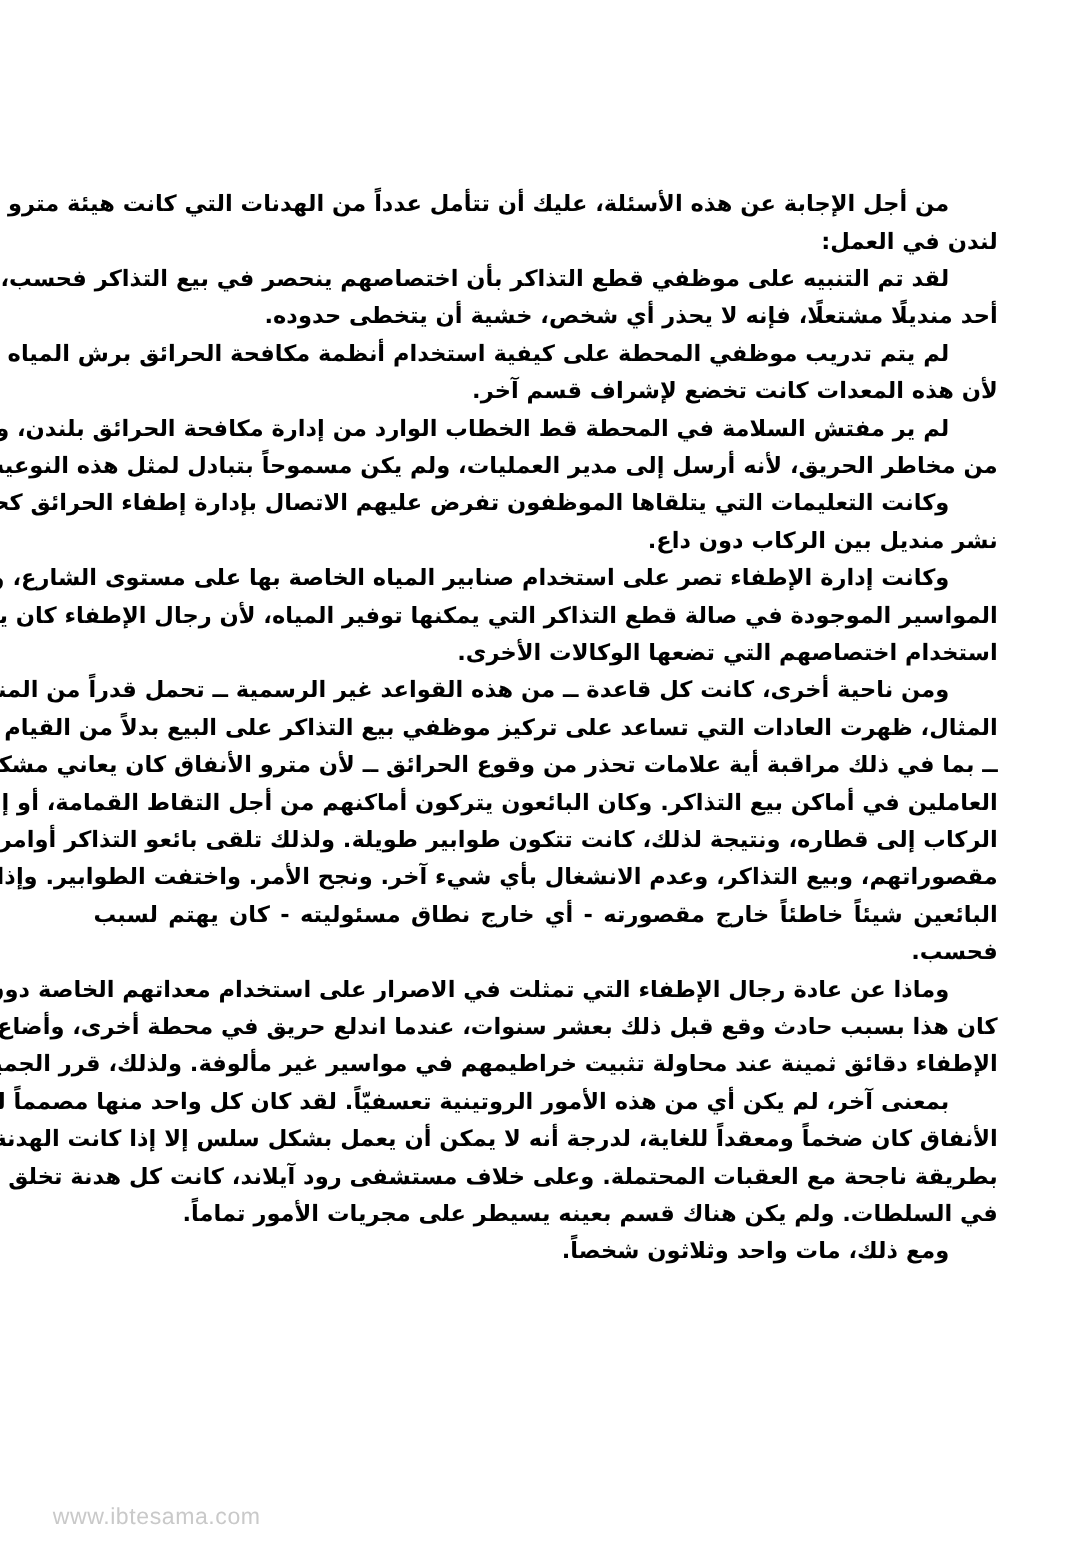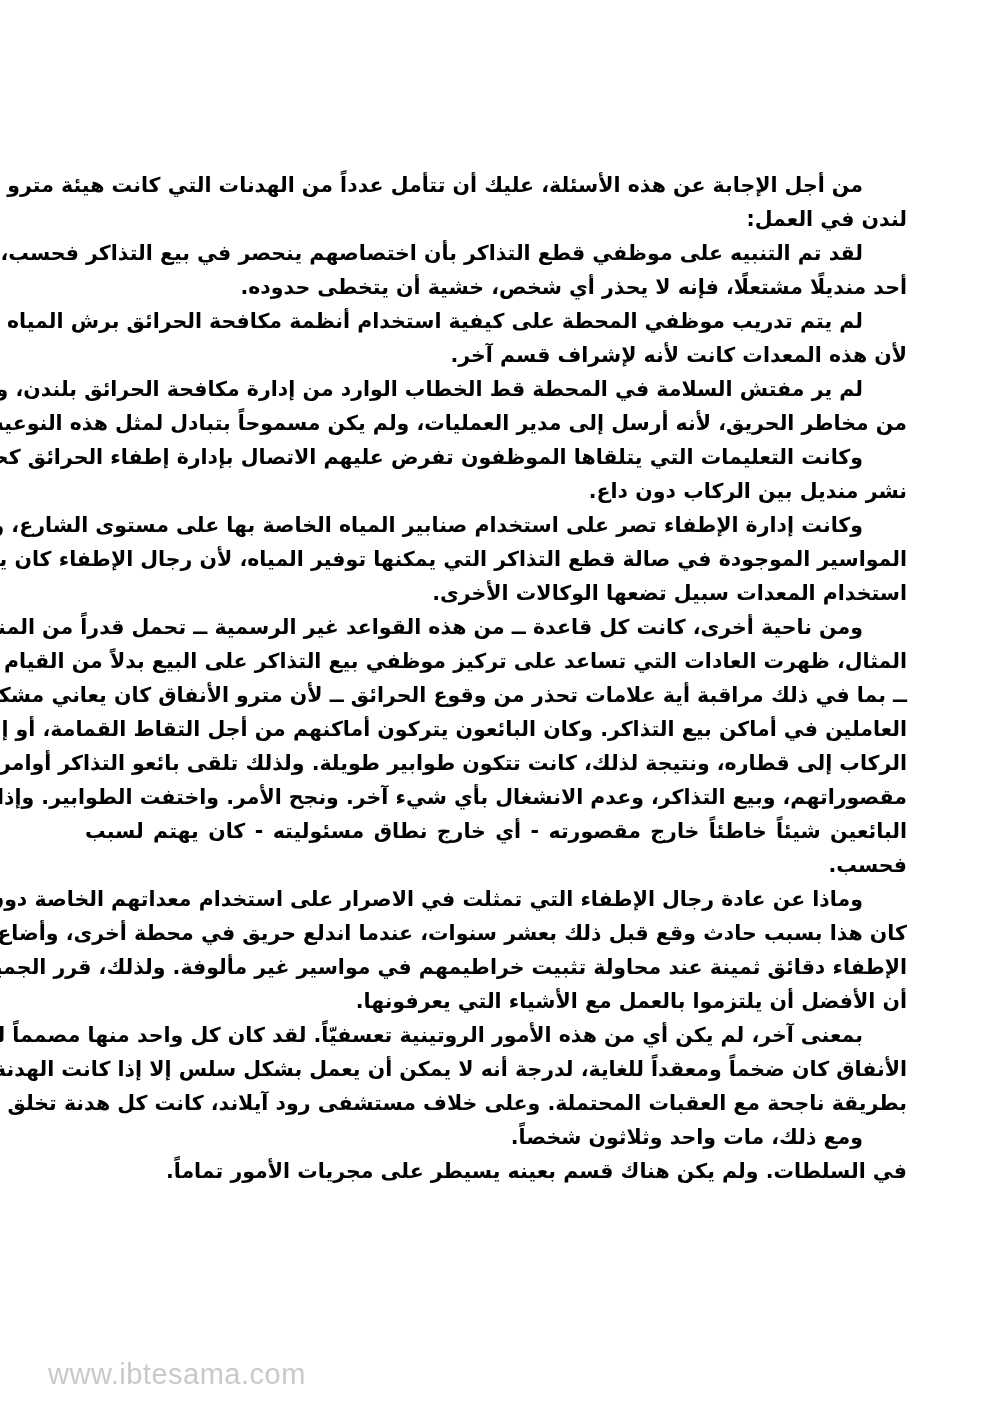--- a/index.html
+++ b/index.html
@@ -37,54 +37,53 @@
   }
   .line.plast {
     text-align-last: right;
     white-space: normal;
   }
   .watermark {
     position: absolute;
     left: 48px;
     bottom: 12px;
     font-family: "Liberation Sans", sans-serif;
-    font-size: 29px;
+    font-size: 21px;
     letter-spacing: 0.5px;
     color: #c9c9c9;
   }
 </style>
 </head>
 <body>
 
 <div class="page" style="background: rgb(255, 255, 255);">
   <div class="text-body" dir="rtl" style="color: rgb(0, 0, 0);">
       <div class="line first">من أجل الإجابة عن هذه الأسئلة، عليك أن تتأمل عدداً من الهدنات التي كانت هيئة مترو لندن تعتمد</div>
       <div class="line plast">لندن في العمل:</div>
       <div class="line first">لقد تم التنبيه على موظفي قطع التذاكر بأن اختصاصهم ينحصر في بيع التذاكر فحسب، ولذلك إذا رأى</div>
       <div class="line plast">أحد منديلًا مشتعلًا، فإنه لا يحذر أي شخص، خشية أن يتخطى حدوده.</div>
       <div class="line first">لم يتم تدريب موظفي المحطة على كيفية استخدام أنظمة مكافحة الحرائق برش المياه أو طفايات الحريق،</div>
-      <div class="line plast">لأن هذه المعدات كانت لأنه لإشراف قسم آخر.</div>
+      <div class="line plast">لأن هذه المعدات كانت تخضع لإشراف قسم آخر.</div>
       <div class="line first">لم ير مفتش السلامة في المحطة قط الخطاب الوارد من إدارة مكافحة الحرائق بلندن، والذي كان يحذر</div>
       <div class="line">من مخاطر الحريق، لأنه أرسل إلى مدير العمليات، ولم يكن مسموحاً بتبادل لمثل هذه النوعية من المعلومات</div>
       <div class="line first">وكانت التعليمات التي يتلقاها الموظفون تفرض عليهم الاتصال بإدارة إطفاء الحرائق كحل أخير، خشية</div>
       <div class="line plast">نشر منديل بين الركاب دون داع.</div>
       <div class="line first">وكانت إدارة الإطفاء تصر على استخدام صنابير المياه الخاصة بها على مستوى الشارع، وتتجاهل</div>
       <div class="line">المواسير الموجودة في صالة قطع التذاكر التي يمكنها توفير المياه، لأن رجال الإطفاء كان يتلقون أوامر بعدم</div>
-      <div class="line plast">استخدام المعدات سبيل تضعها الوكالات الأخرى.</div>
+      <div class="line plast">استخدام اختصاصهم التي تضعها الوكالات الأخرى.</div>
       <div class="line first">ومن ناحية أخرى، كانت كل قاعدة ــ من هذه القواعد غير الرسمية ــ تحمل قدراً من المنطقية. على سبيل</div>
       <div class="line">المثال، ظهرت العادات التي تساعد على تركيز موظفي بيع التذاكر على البيع بدلاً من القيام بأي شيء آخر</div>
       <div class="line">ــ بما في ذلك مراقبة أية علامات تحذر من وقوع الحرائق ــ لأن مترو الأنفاق كان يعاني مشكلات نقص</div>
       <div class="line">العاملين في أماكن بيع التذاكر. وكان البائعون يتركون أماكنهم من أجل التقاط القمامة، أو إرشاد أحد</div>
       <div class="line">الركاب إلى قطاره، ونتيجة لذلك، كانت تتكون طوابير طويلة. ولذلك تلقى بائعو التذاكر أوامر بالبقاء في</div>
       <div class="line">مقصوراتهم، وبيع التذاكر، وعدم الانشغال بأي شيء آخر. ونجح الأمر. واختفت الطوابير. وإذا رأى أحد</div>
       <div class="line plast">البائعين شيئاً خاطئاً خارج مقصورته - أي خارج نطاق مسئوليته - كان يهتم لسبب فحسب.</div>
       <div class="line first">وماذا عن عادة رجال الإطفاء التي تمثلت في الاصرار على استخدام معداتهم الخاصة دون غيرها؟ لقد</div>
       <div class="line">كان هذا بسبب حادث وقع قبل ذلك بعشر سنوات، عندما اندلع حريق في محطة أخرى، وأضاع رجال</div>
       <div class="line">الإطفاء دقائق ثمينة عند محاولة تثبيت خراطيمهم في مواسير غير مألوفة. ولذلك، قرر الجميع ــ فيما بعد ــ</div>
-      <div class="line plast">أن الأفضل أن يلتزموا بالعمل مع الأشياء التي يعرفونها.</div>
       <div class="line first">بمعنى آخر، لم يكن أي من هذه الأمور الروتينية تعسفيّاً. لقد كان كل واحد منها مصمماً لسبب ما، فمترو</div>
       <div class="line">الأنفاق كان ضخماً ومعقداً للغاية، لدرجة أنه لا يمكن أن يعمل بشكل سلس إلا إذا كانت الهدنة تتعامل</div>
       <div class="line">بطريقة ناجحة مع العقبات المحتملة. وعلى خلاف مستشفى رود آيلاند، كانت كل هدنة تخلق توازناً حقيقيّاً</div>
+      <div class="line plast">في السلطات. ولم يكن هناك قسم بعينه يسيطر على مجريات الأمور تماماً.</div>
       <div class="line first plast">ومع ذلك، مات واحد وثلاثون شخصاً.</div>
-      <div class="line plast">في السلطات. ولم يكن هناك قسم بعينه يسيطر على مجريات الأمور تماماً.</div>
     </div>
   <div class="watermark" style="color: rgb(201, 201, 201);">www.ibtesama.com</div>
 </div>
 
 </body></html>

